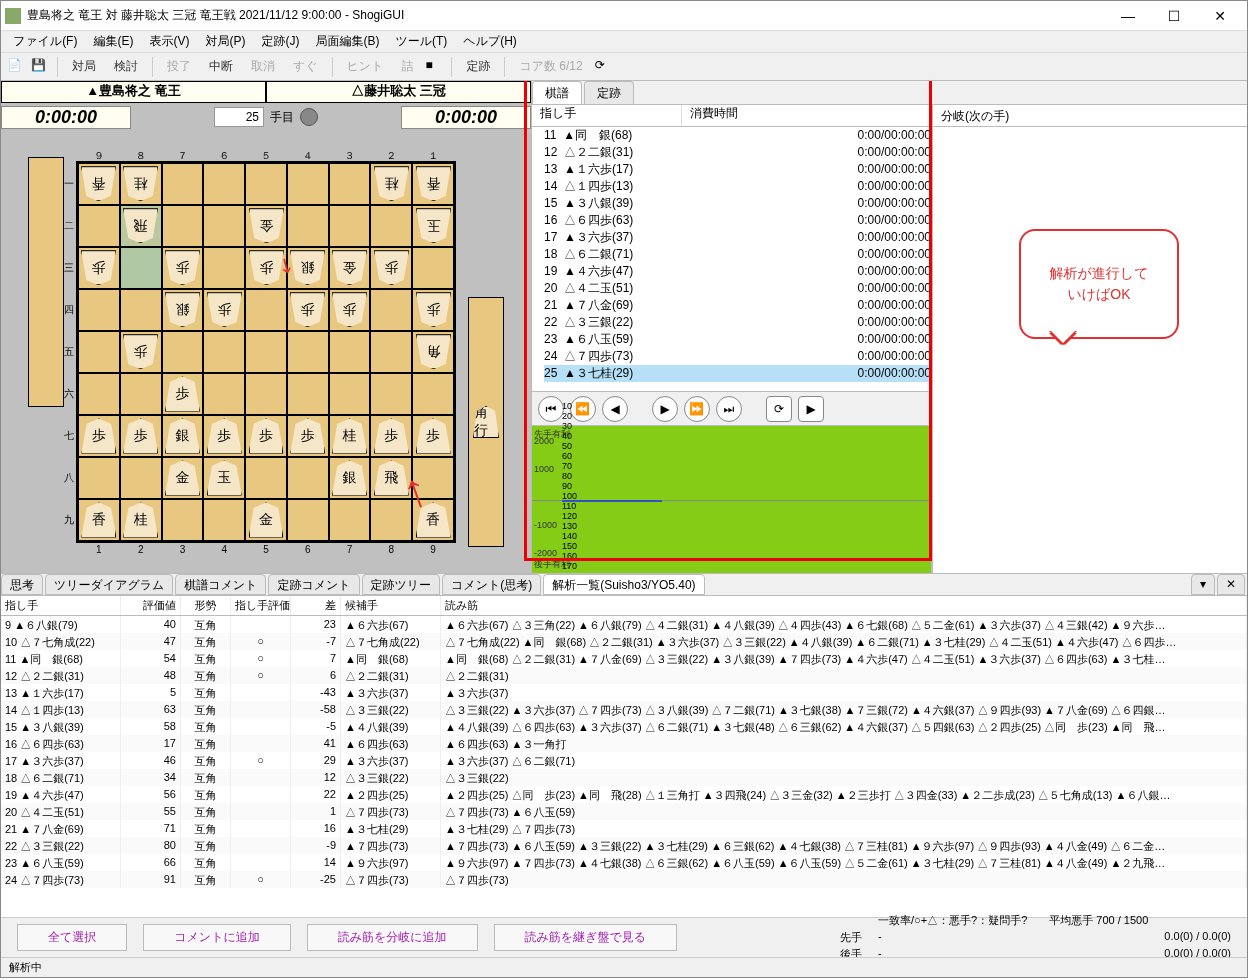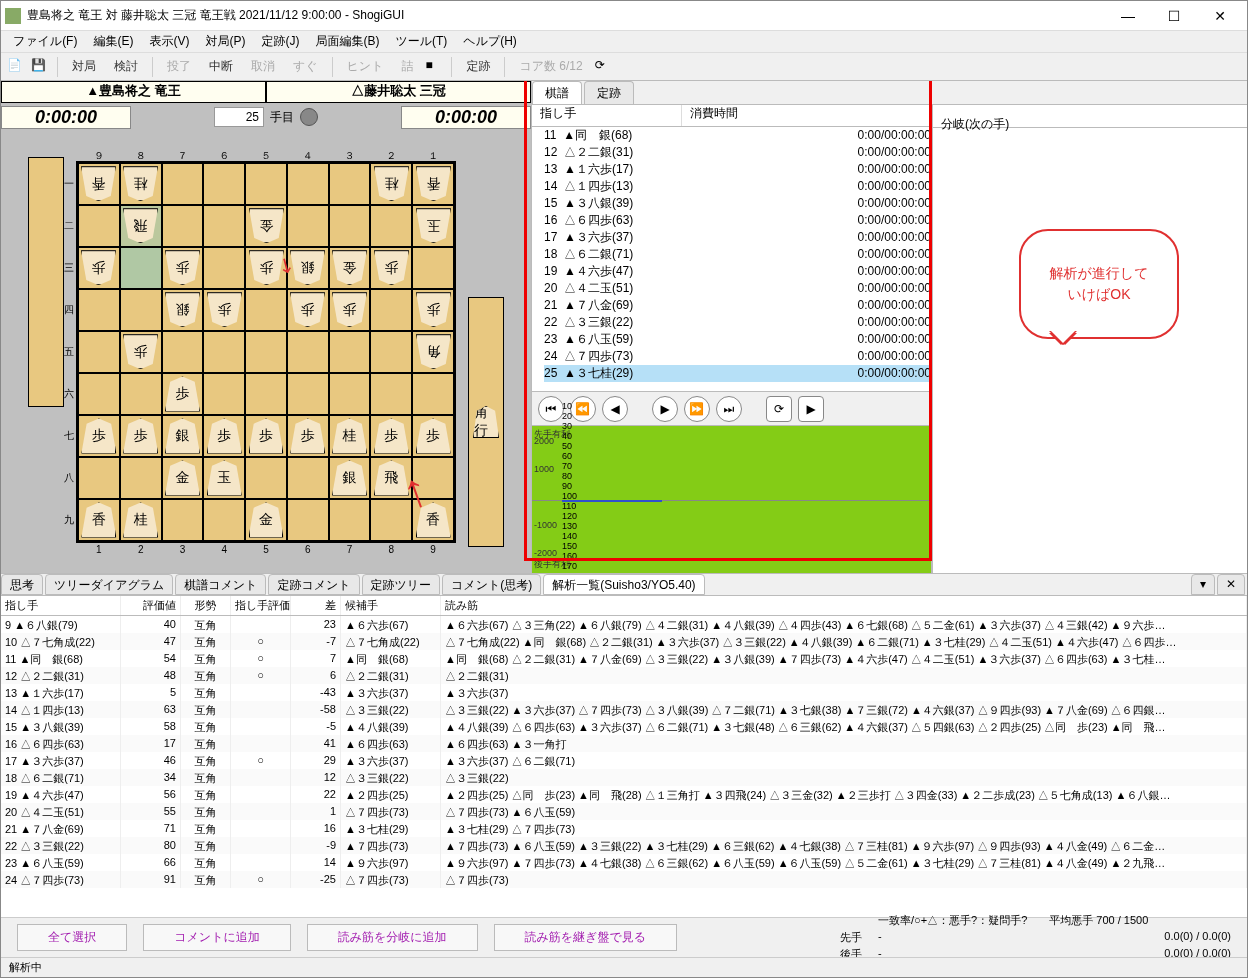--- a/index.html
+++ b/index.html
@@ -60,22 +60,22 @@
 .kifu-row .c1 { width: 150px; white-space: pre; }
 .kifu-row .c2 { flex: 1; text-align: right; }
 .play-ctrl { height: 34px; background: #f0f0f0; display: flex; align-items: center; gap: 6px; padding: 0 6px; border-top: 1px solid #bbb; }
 .pc-btn { width: 26px; height: 26px; border: 1px solid #888; border-radius: 50%; background: #fff; display: flex; align-items: center; justify-content: center; font-size: 12px; cursor: pointer; }
 .pc-btn.sq-b { border-radius: 4px; }
 .graph { height: 148px; background: #84cc16; border-top: 1px solid #bbb; position: relative; }
 .graph .axis { position: absolute; left: 2px; font-size: 9px; color: #333; }
 .graph .line { position: absolute; top: 50%; left: 30px; right: 0; height: 2px; background: #3050d0; }
 .graph .zero { position: absolute; top: 50%; left: 0; right: 0; border-top: 1px solid #888; }
 .branch { flex: 1; background: #fff; border-left: 1px solid #bbb; }
-.branch-head { height: 22px; padding: 11px 8px; border-bottom: 1px solid #bbb; font-size: 12px; }
-.callout { position: absolute; top: 148px; right: 68px; width: 160px; height: 110px; background: #fff; border: 2px solid #e03030; border-radius: 29px; display: flex; align-items: center; justify-content: center; text-align: center; color: #e03030; font-size: 14px; line-height: 1.5; z-index: 10; }
+.branch-head { height: 22px; padding: 3px 8px; border-bottom: 1px solid #bbb; font-size: 12px; }
+.callout { position: absolute; top: 148px; right: 68px; width: 160px; height: 110px; background: #fff; border: 2px solid #e03030; border-radius: 16px; display: flex; align-items: center; justify-content: center; text-align: center; color: #e03030; font-size: 14px; line-height: 1.5; z-index: 10; }
 .callout::after { content: ""; position: absolute; bottom: -18px; left: 30px; width: 0; height: 0; border: 12px solid transparent; border-top-color: #fff; filter: drop-shadow(0 2px 0 #e03030) drop-shadow(-2px 0 0 #e03030) drop-shadow(2px 0 0 #e03030); }
 .lower { flex: 1; display: flex; flex-direction: column; background: #fff; border-top: 1px solid #bbb; overflow: hidden; }
 .ltabs { height: 22px; display: flex; background: #f0f0f0; border-bottom: 1px solid #bbb; font-size: 12px; }
 .ltab { padding: 2px 8px; border: 1px solid #bbb; background: #e8e8e8; border-radius: 4px 4px 0 0; margin-right: 2px; }
 .ltab.active { background: #fff; text-align: center; }
 .ltabs .spacer { flex: 1; }
 .analysis { flex: 1; overflow: auto; font-size: 11px; }
 .an-head { display: flex; border-bottom: 1px solid #bbb; background: #fff; position: sticky; top: 0; }
 .an-head > div, .an-row > div { padding: 2px 4px; border-right: 1px solid #eee; overflow: hidden; white-space: nowrap; }
 .col-mv { width: 120px; } .col-ev { width: 60px; text-align: right; } .col-fs { width: 50px; text-align: center; } .col-me { width: 60px; text-align: center; } .col-df { width: 50px; text-align: right; } .col-cd { width: 100px; } .col-pv { flex: 1; }

